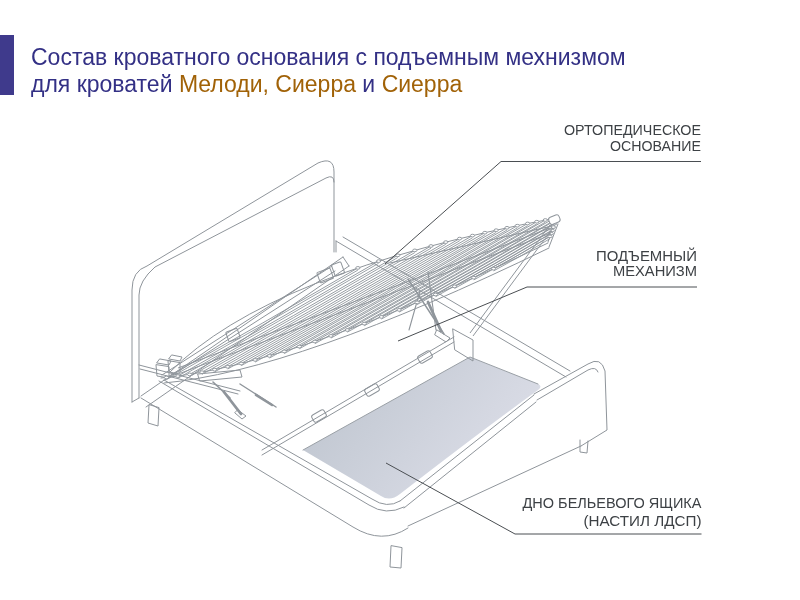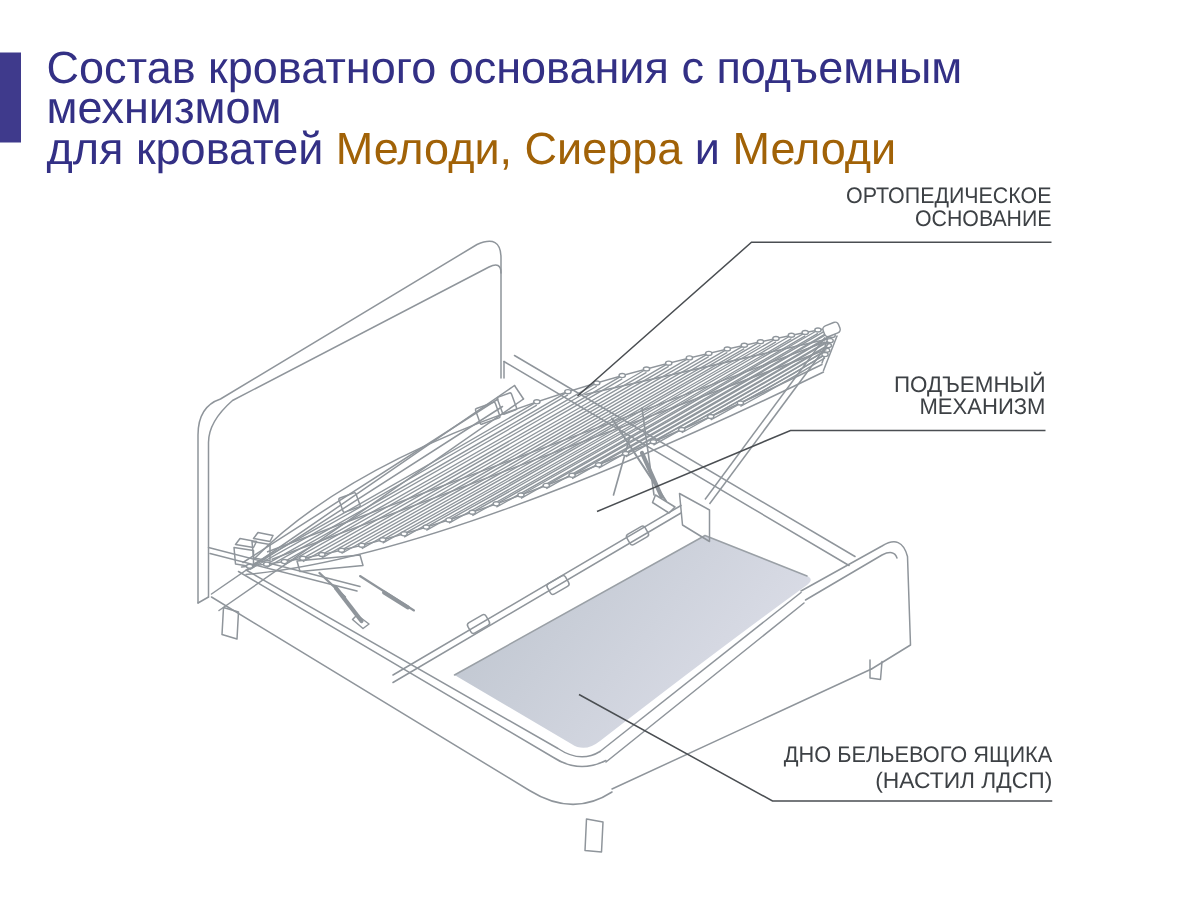--- a/index.html
+++ b/index.html
@@ -1,24 +1,24 @@
 <!DOCTYPE html>
 <html><head><meta charset="utf-8">
 <style>
 html,body{margin:0;padding:0;background:#ffffff;width:800px;height:600px;overflow:hidden}
 body{font-family:"Liberation Sans", sans-serif;}
-.title{position:absolute;left:31px;top:32px;font-size:30px;line-height:27px;color:#333085}
+.title{position:absolute;left:31px;top:44px;font-size:23px;line-height:27px;color:#333085}
 .title .red{color:#a16207}
 svg text{font-family:"Liberation Sans", sans-serif;fill:#3d4145;font-size:15px}
 </style></head>
 <body>
 
 <div style="position:absolute;left:0;top:35px;width:14px;height:60px;background:#3f3a8c"></div>
 
-<div class="title">Состав кроватного основания с подъемным мехнизмом<br>для кроватей <span class="red">Мелоди, Сиерра</span> и <span class="red">Мелоди</span></div>
+<div class="title">Состав кроватного основания с подъемным мехнизмом<br>для кроватей <span class="red">Мелоди, Сиерра</span> и <span class="red">Сиерра</span></div>
 
 <svg width="800" height="600" viewBox="0 0 800 600" style="position:absolute;left:0;top:0">
 <defs>
 <linearGradient id="gp" x1="350" y1="390" x2="480" y2="495" gradientUnits="userSpaceOnUse">
 <stop offset="0" stop-color="#c3c9d3"></stop>
         <stop offset="1" stop-color="#dbdde7"></stop>
 </linearGradient>
 </defs>
 <g stroke="#8f959b" stroke-width="1" fill="none" stroke-linejoin="round" stroke-linecap="round">
 

